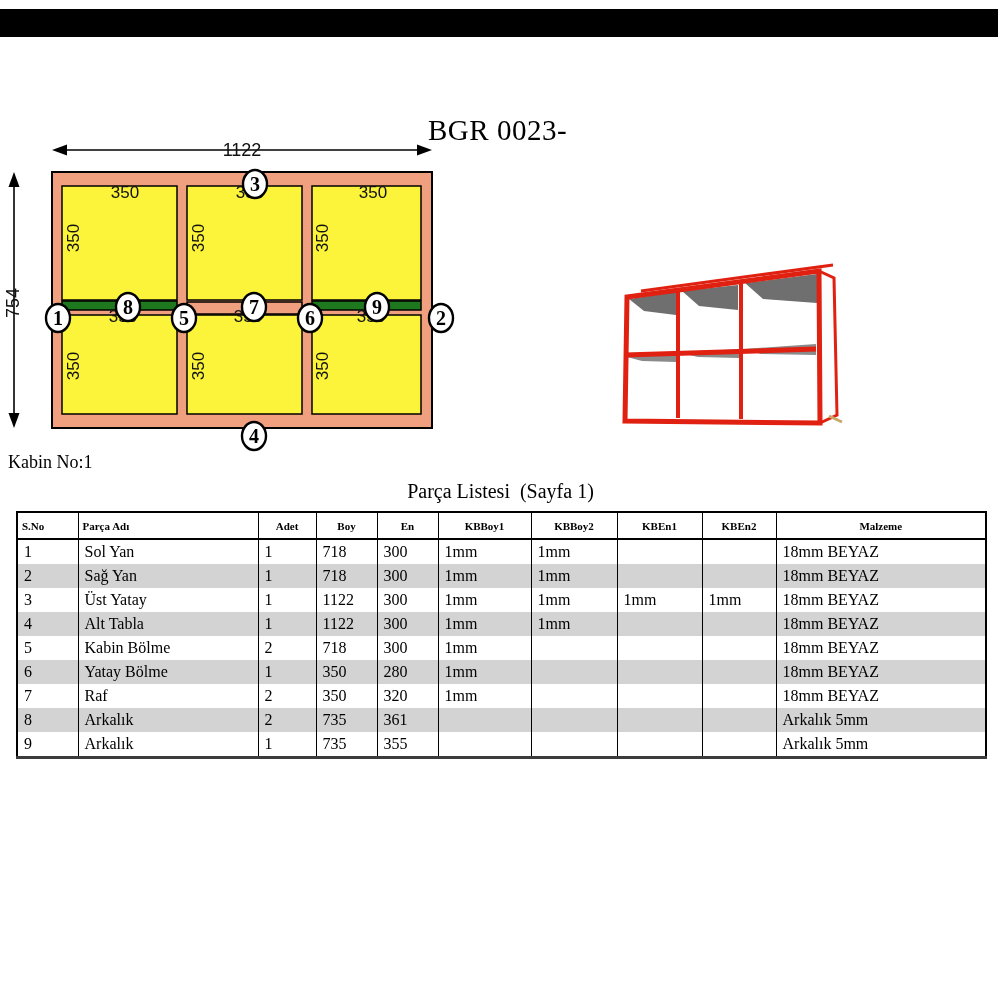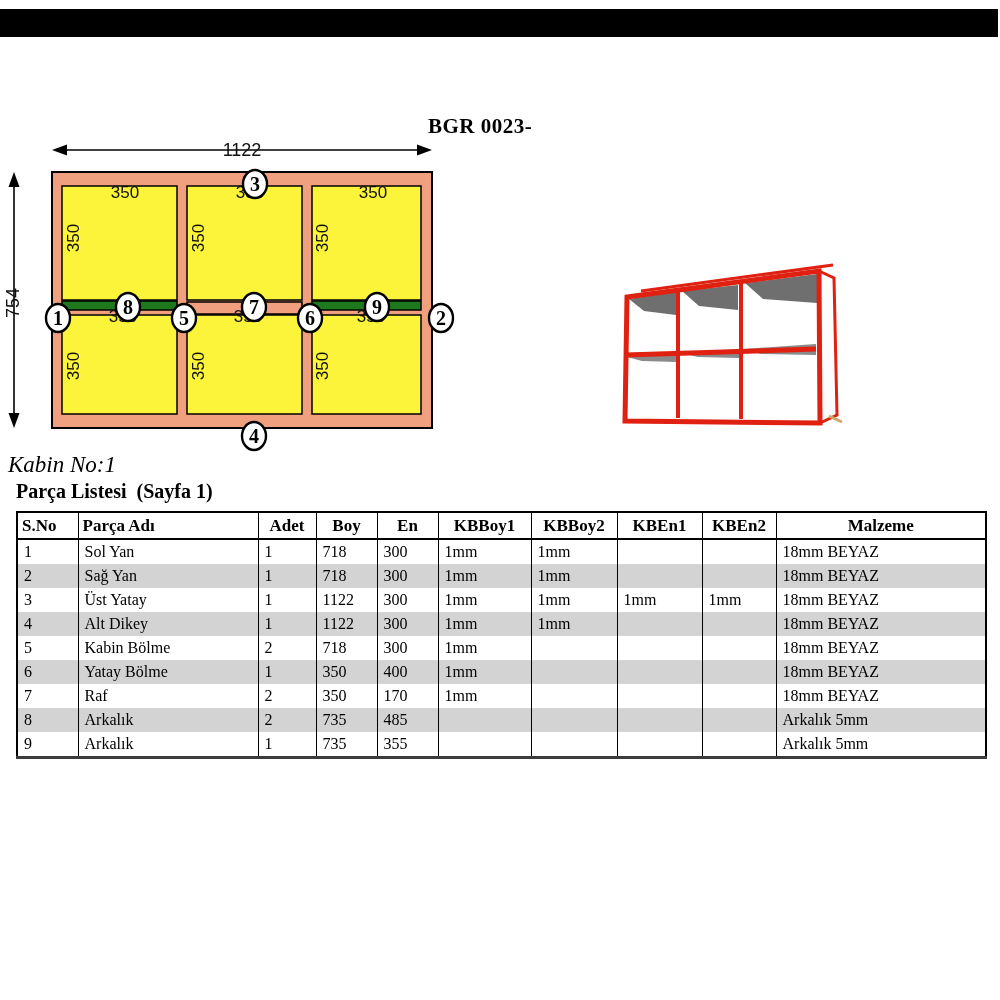--- a/index.html
+++ b/index.html
@@ -2,35 +2,35 @@
 <html><head>
 <meta charset="utf-8">
 <style>
   html,body{margin:0;padding:0;}
   body{
     width:1000px;height:1000px;position:relative;background:#ffffff;
     font-family:"Liberation Serif", serif;color:#000;overflow:hidden;
   }
   .abs{position:absolute;}
   #top-bar{left:0;top:9px;width:998px;height:28px;background:#000;}
-  #doc-title{left:428px;top:114px;font-size:21px;font-weight:bold;letter-spacing:0.5px;}
-  #cabin-label{left:8px;top:452px;font-size:23px;font-style:italic;}
-  #list-title{left:16px;top:480px;width:969px;text-align:left;font-size:20px;font-weight:bold;white-space:pre;}
+  #doc-title{left:428px;top:114px;font-size:29px;font-weight:normal;letter-spacing:0.5px;}
+  #cabin-label{left:8px;top:452px;font-size:18px;}
+  #list-title{left:16px;top:480px;width:969px;text-align:center;font-size:20px;font-weight:normal;white-space:pre;}
   svg text{font-family:"Liberation Sans", sans-serif;}
   text.dtxt{font-size:18px;fill:#111;text-anchor:middle;}
   text.ctxt{font-size:17px;fill:#111;text-anchor:middle;}
   text.mnum{font-family:"Liberation Serif", serif;font-size:20px;font-weight:bold;fill:#000;text-anchor:middle;}
 
   
   #parts-table-wrap{left:16px;top:511px;}
   table{border-collapse:collapse;table-layout:fixed;width:969px;
         border:2px solid #000;border-bottom:3px solid #3c3c3c;}
   th,td{overflow:hidden;white-space:nowrap;}
   th{border-left:1.5px solid #000;border-bottom:2px solid #000;height:25px;
-     font-size:17px;font-weight:bold;text-align:center;padding:0;}
+     font-size:11px;font-weight:bold;text-align:center;padding:0;}
   td{border-left:1.5px solid #000;height:24px;font-size:16px;text-align:left;padding:0 0 0 6px;}
   th:first-child,td:first-child{border-left:none;}
   th.hleft{text-align:left;padding-left:4px;}
   tr.alt td{background:#d3d3d3;}
 </style>
 </head>
 <body>
 
 <div id="top-bar" class="abs"></div>
 
@@ -211,21 +211,21 @@
           <td>1122</td>
       <td>300</td>
           <td>1mm</td>
       <td>1mm</td>
           <td>1mm</td>
       <td>1mm</td>
           <td>18mm BEYAZ</td>
     </tr>
     <tr class="alt">
       <td>4</td>
-          <td>Alt Dikey</td>
+          <td>Alt Tabla</td>
       <td>1</td>
           <td>1122</td>
       <td>300</td>
           <td>1mm</td>
       <td>1mm</td>
           <td></td>
       <td></td>
           <td>18mm BEYAZ</td>
     </tr>
     <tr>
@@ -238,45 +238,45 @@
       <td></td>
           <td></td>
       <td></td>
           <td>18mm BEYAZ</td>
     </tr>
     <tr class="alt">
       <td>6</td>
           <td>Yatay Bölme</td>
       <td>1</td>
           <td>350</td>
-      <td>400</td>
+      <td>280</td>
           <td>1mm</td>
       <td></td>
           <td></td>
       <td></td>
           <td>18mm BEYAZ</td>
     </tr>
     <tr>
       <td>7</td>
           <td>Raf</td>
       <td>2</td>
           <td>350</td>
-      <td>170</td>
+      <td>320</td>
           <td>1mm</td>
       <td></td>
           <td></td>
       <td></td>
           <td>18mm BEYAZ</td>
     </tr>
     <tr class="alt">
       <td>8</td>
           <td>Arkalık</td>
       <td>2</td>
           <td>735</td>
-      <td>485</td>
+      <td>361</td>
           <td></td>
       <td></td>
           <td></td>
       <td></td>
           <td>Arkalık 5mm</td>
     </tr>
     <tr>
       <td>9</td>
           <td>Arkalık</td>
       <td>1</td>

